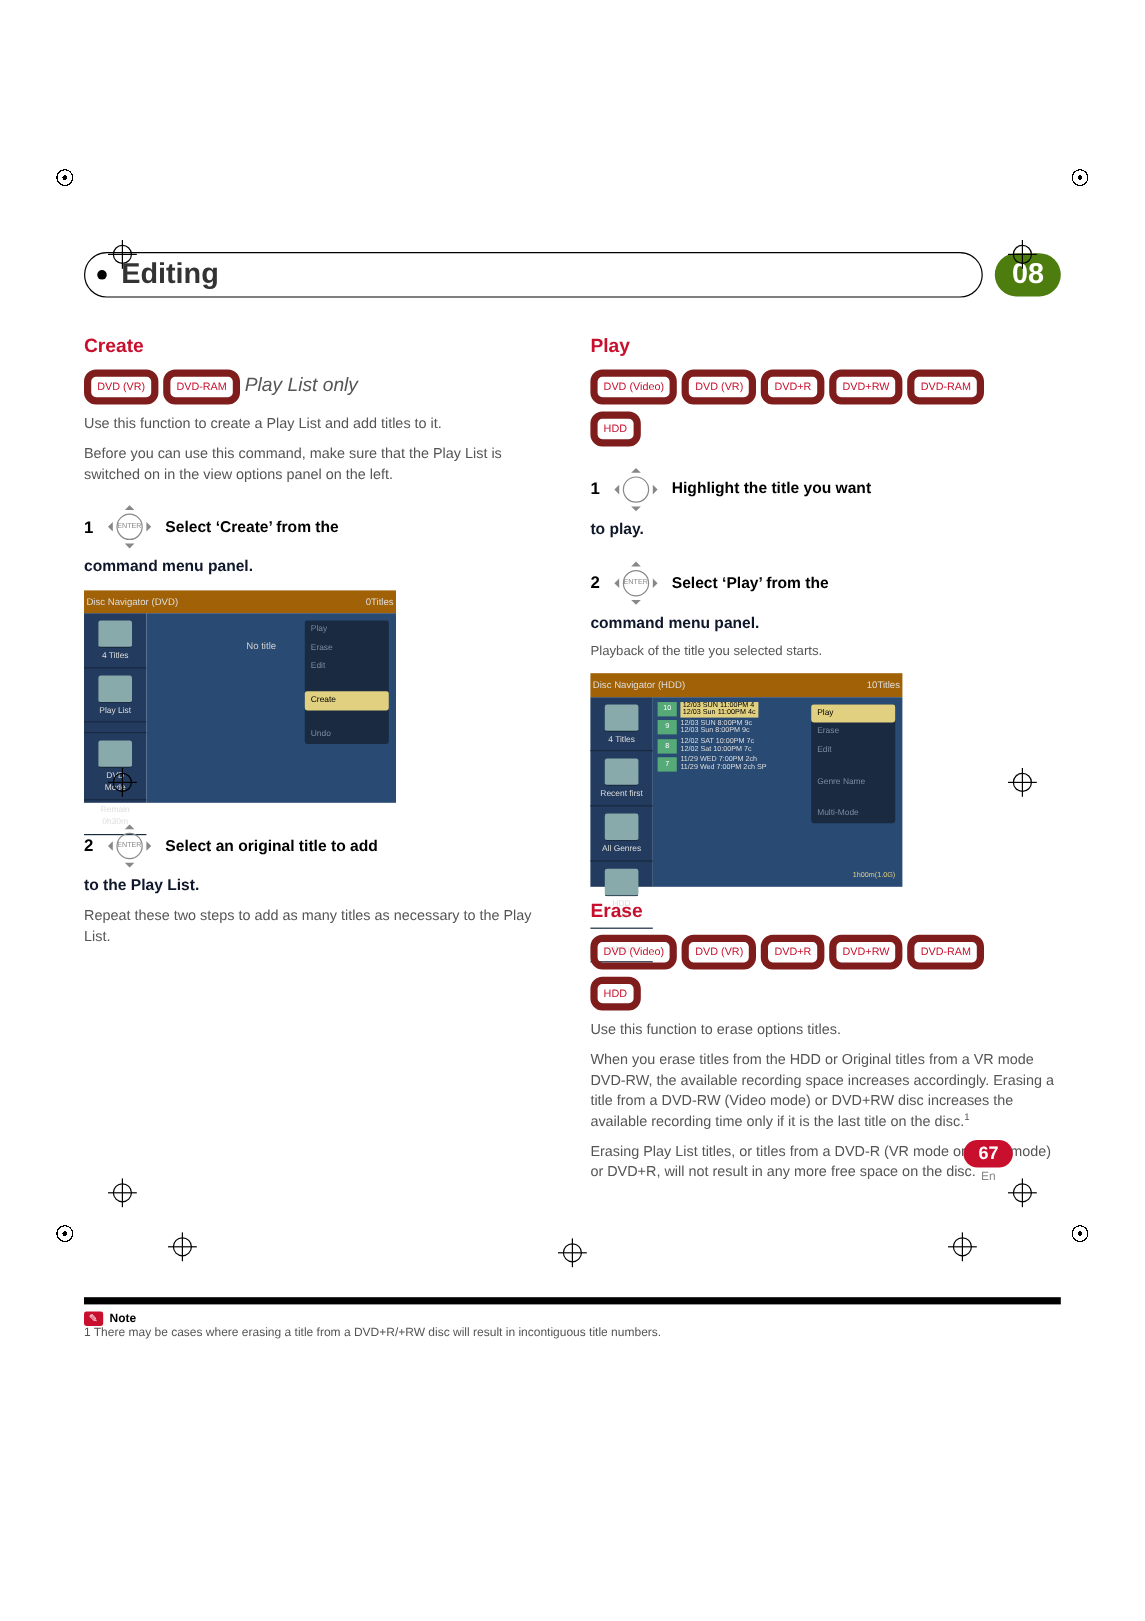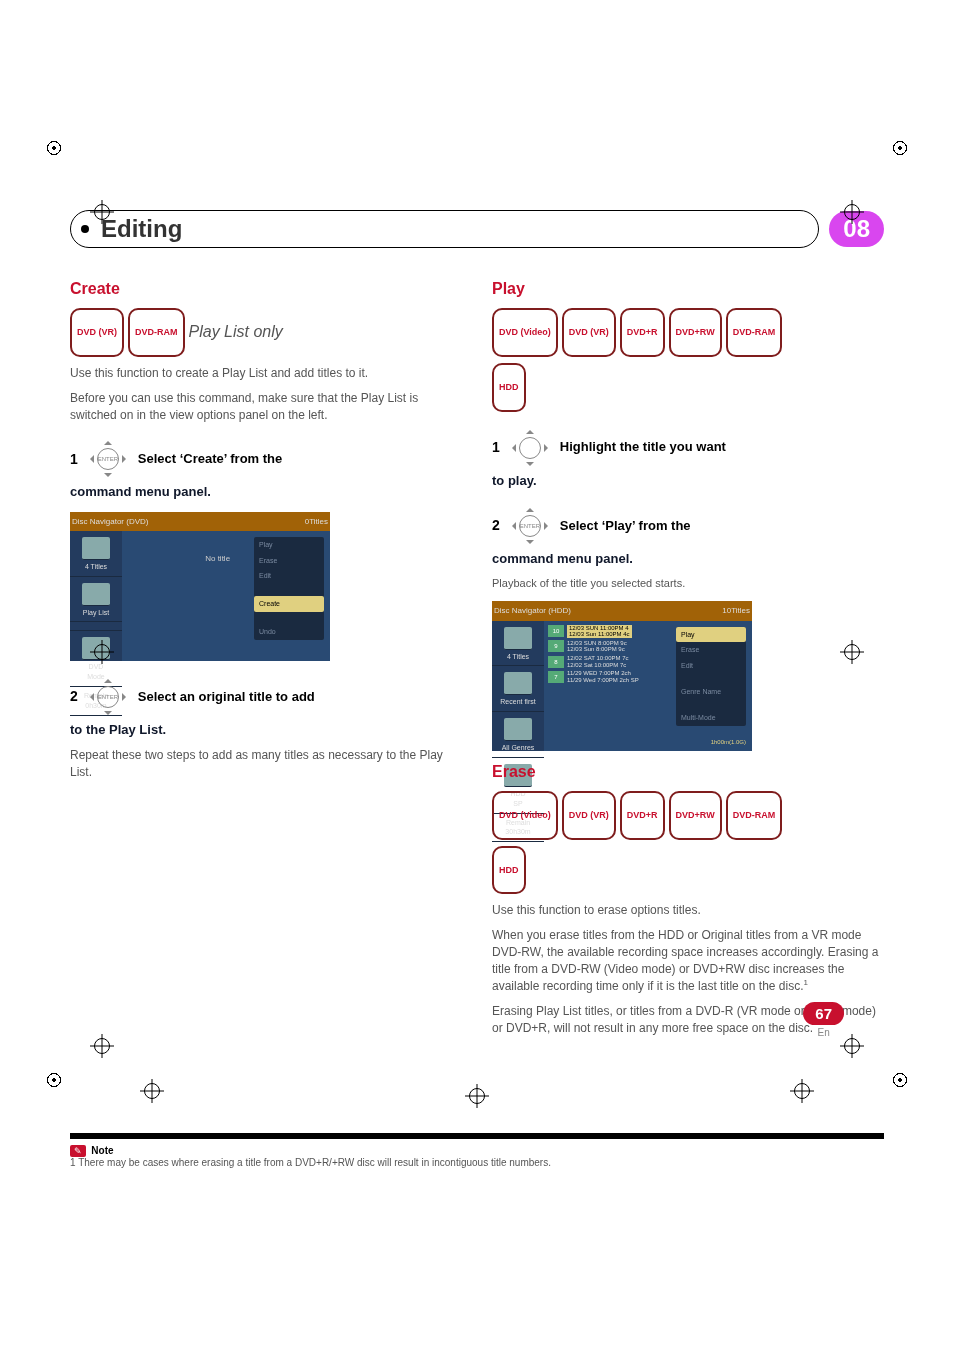--- a/index.html
+++ b/index.html
@@ -61,21 +61,21 @@
     position: absolute;
     left: 10px;
     top: 50%;
     width: 8px;
     height: 8px;
     background: #000;
     border-radius: 50%;
     transform: translateY(-50%);
   }
   .chapter-num {
-    background: #d946ef;
+    background: #4d7c0f;
     color: #fff;
     font-size: 24px;
     font-weight: bold;
     border-radius: 18px;
     padding: 4px 14px;
   }
   .columns {
     display: flex;
     gap: 30px;
   }
@@ -92,25 +92,25 @@
     margin: 10px 0 8px 0;
   }
   .disc-row {
     display: flex;
     flex-wrap: wrap;
     gap: 4px;
     align-items: center;
     margin: 6px 0;
   }
   .disc-badge {
-    border: 2px solid #7f1d1d;
+    border: 6px solid #7f1d1d;
     color: #c8102e;
     font-size: 9px;
-    font-weight: bold;
-    padding: 16px 5px;
+    font-weight: normal;
+    padding: 2px 5px;
     border-radius: 10px;
     white-space: nowrap;
   }
   .italic {
     font-style: italic;
     font-size: 16px;
     color: #555;
   }
   p.body {
     margin: 8px 0;
@@ -184,21 +184,21 @@
     color: #ddd;
   }
   .mock-top {
     background: #a16207;
     padding: 4px 2px;
     display: flex;
     justify-content: space-between;
   }
   .mock-body {
     display: flex;
-    height: 130px;
+    height: 158px;
   }
   .mock-side {
     width: 52px;
     background: #233b5e;
     display: flex;
     flex-direction: column;
     font-size: 7px;
   }
   .mock-side div {
     padding: 4px;

